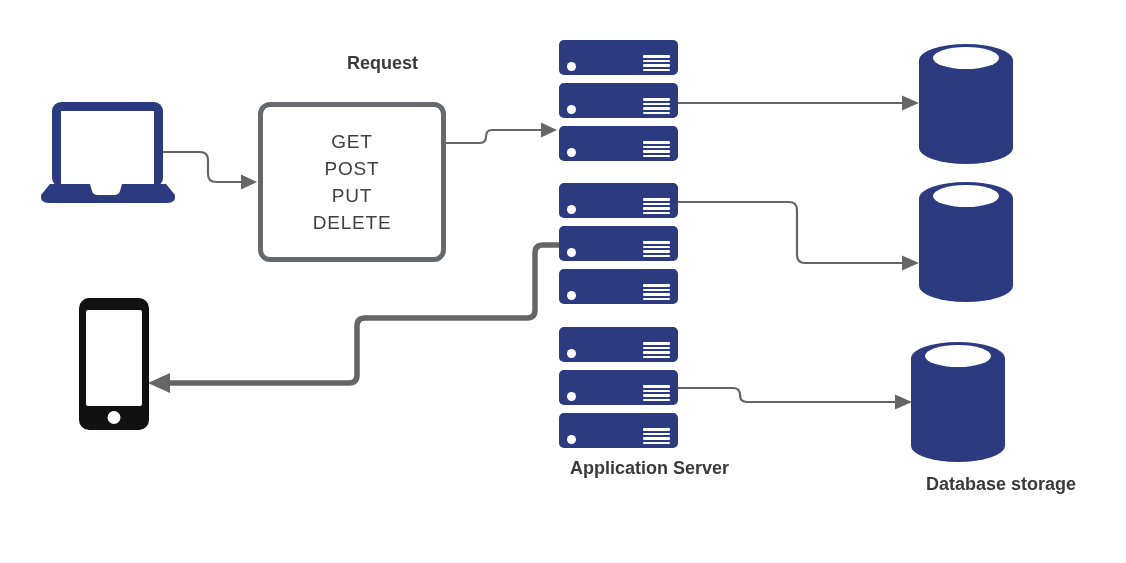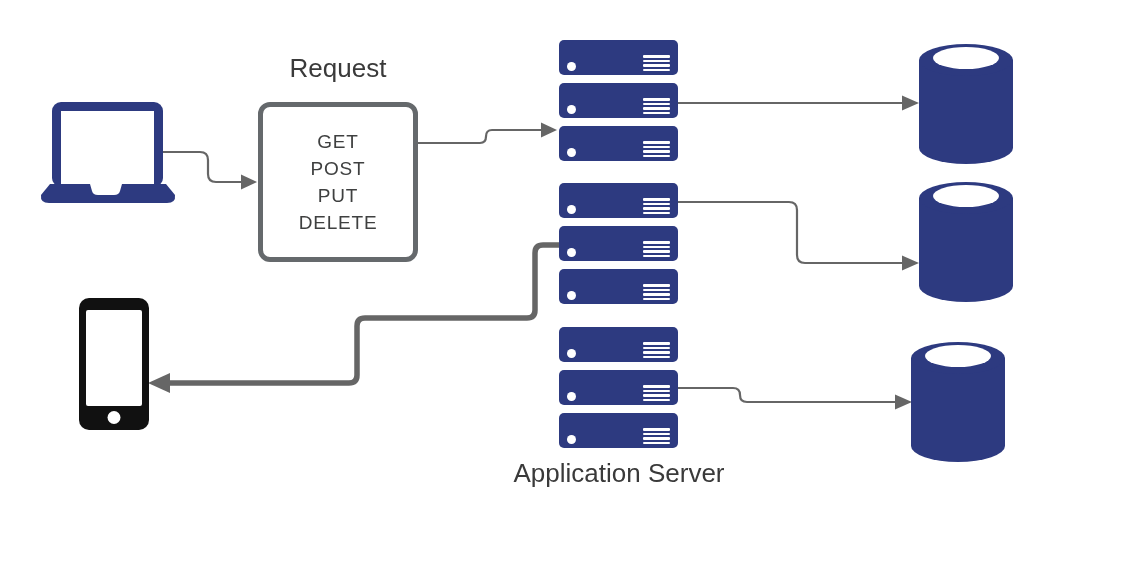--- a/index.html
+++ b/index.html
@@ -8,28 +8,28 @@
     background:var(--background,#fff);
     font-family:"Liberation Sans", sans-serif;
   }
   svg.wires { position:absolute; left:0; top:0; z-index:1; }
   .wire    { stroke:var(--line-gray,#666); stroke-width:2.2; fill:none; }
   .wire-thick { stroke:var(--line-gray,#666); stroke-width:5.5; fill:none; }
   .head    { fill:var(--line-gray,#666); }
 
   
   .lbl {
-    position:absolute; z-index:3; text-align:center;
-    font-weight:normal; font-size:26px; color:var(--label-text,#3a3a3a);
+    position:absolute; z-index:3; text-align:right;
+    font-weight:bold; font-size:18px; color:var(--label-text,#3a3a3a);
     white-space:nowrap;
   }
 
   
   .req-box {
-    position:absolute; left:258px; top:102px; width:160px; height:160px;
+    position:absolute; left:258px; top:102px; width:188px; height:160px;
     box-sizing:border-box; border:5px solid var(--box-border,#65696c);
     border-radius:12px; background:#fff; z-index:2;
     display:flex; flex-direction:column; align-items:center; justify-content:center;
   }
   .req-box .method {
     font-size:19px; line-height:27px; letter-spacing:0.8px;
     color:var(--body-text,#3f4040);
   }
 
   
@@ -218,14 +218,15 @@
     <rect class="cyl-body" x="0" y="16" width="94" height="88"></rect>
     <ellipse class="cyl-body" cx="47" cy="16" rx="47" ry="16"></ellipse>
     <ellipse class="cyl-open" cx="47" cy="14" rx="33" ry="11"></ellipse>
   </svg>
   <svg class="db db-3" width="94" height="121" viewBox="0 0 94 121">
     <ellipse class="cyl-body" cx="47" cy="104" rx="47" ry="16"></ellipse>
     <rect class="cyl-body" x="0" y="16" width="94" height="88"></rect>
     <ellipse class="cyl-body" cx="47" cy="16" rx="47" ry="16"></ellipse>
     <ellipse class="cyl-open" cx="47" cy="14" rx="33" ry="11"></ellipse>
   </svg>
+  <div class="lbl" style="left:856px; top:474px; width:220px;">Database storage</div>
 
 </div>
 
 </body></html>

